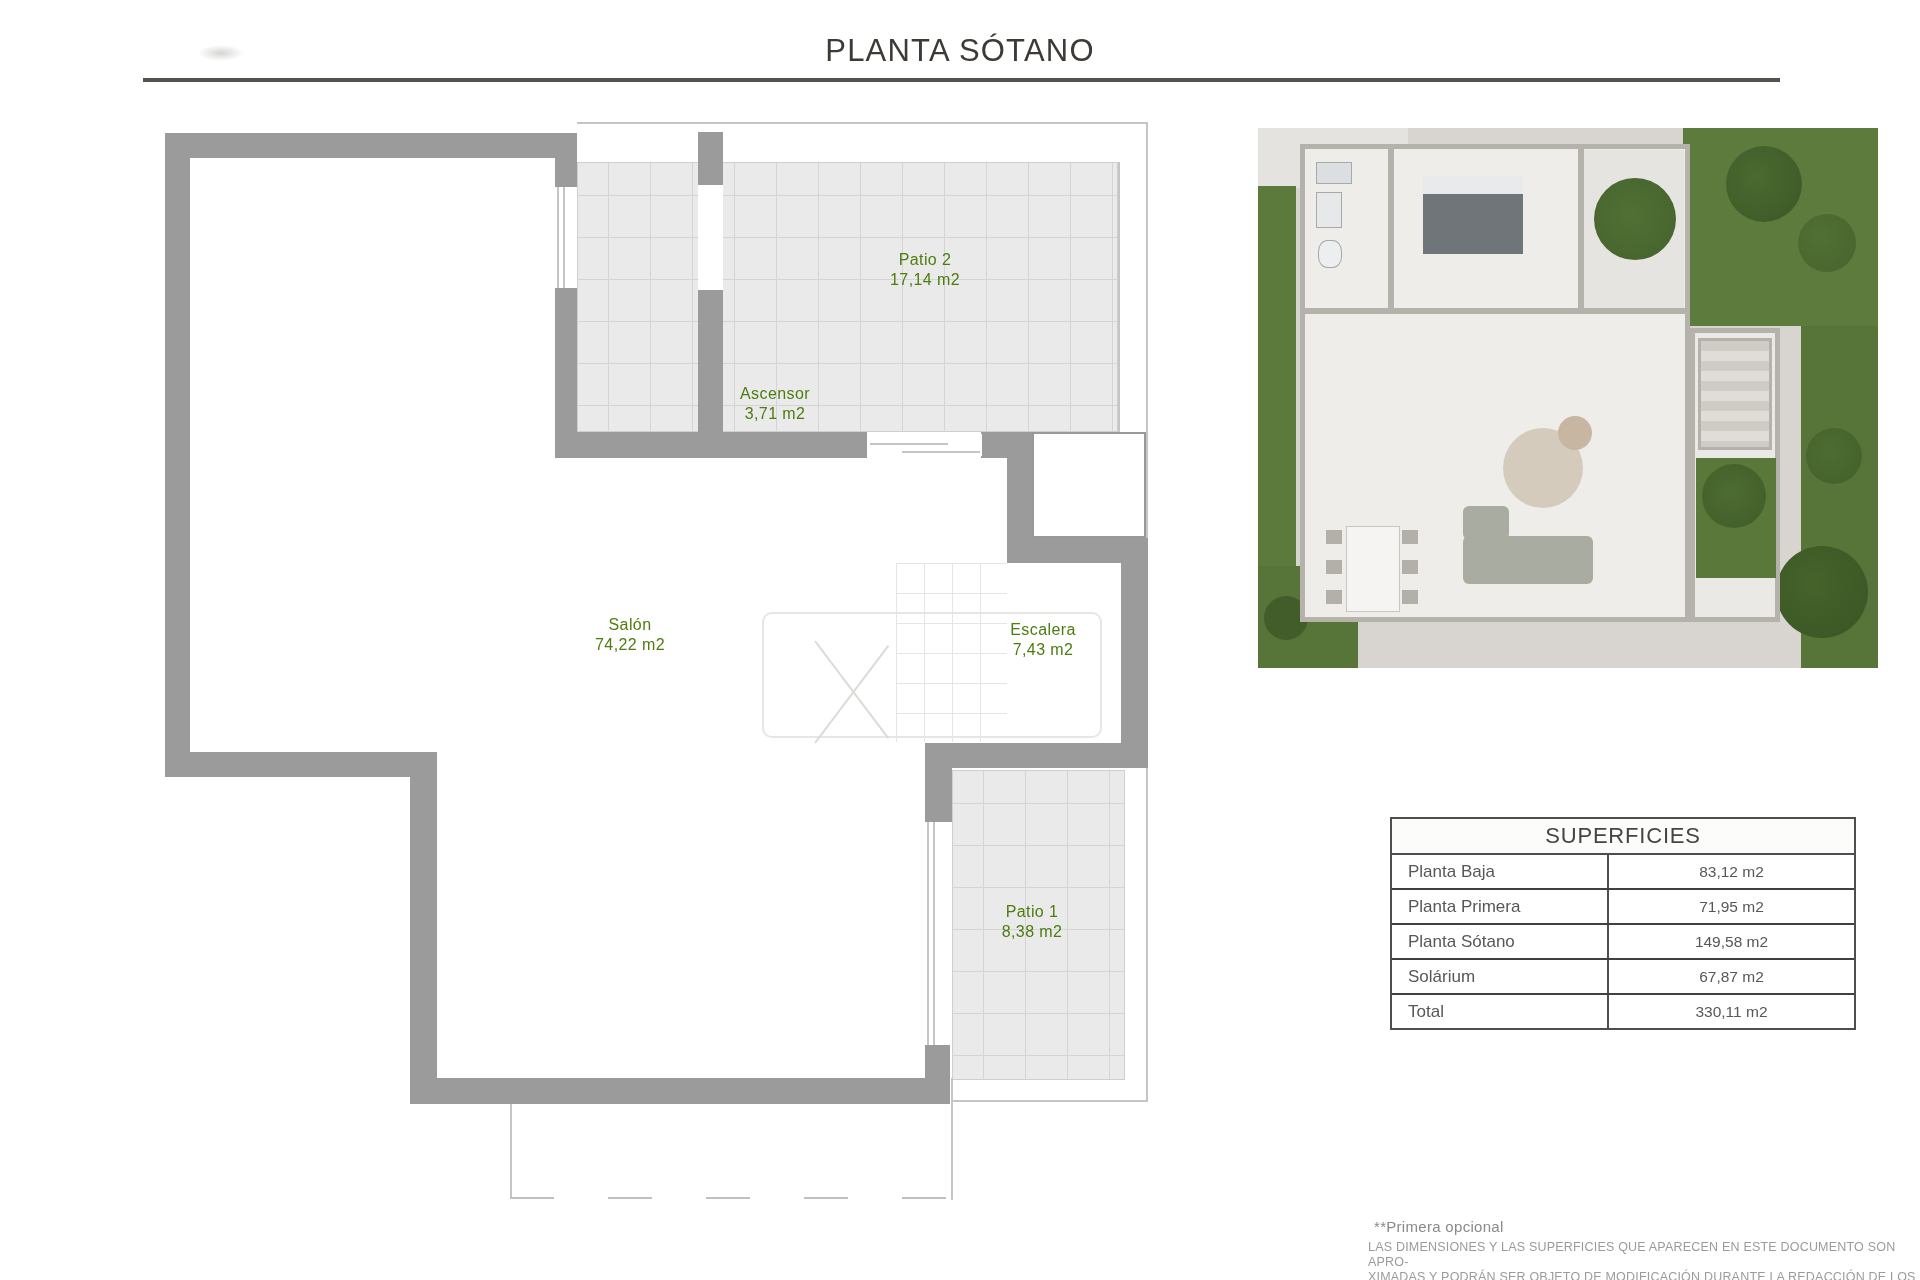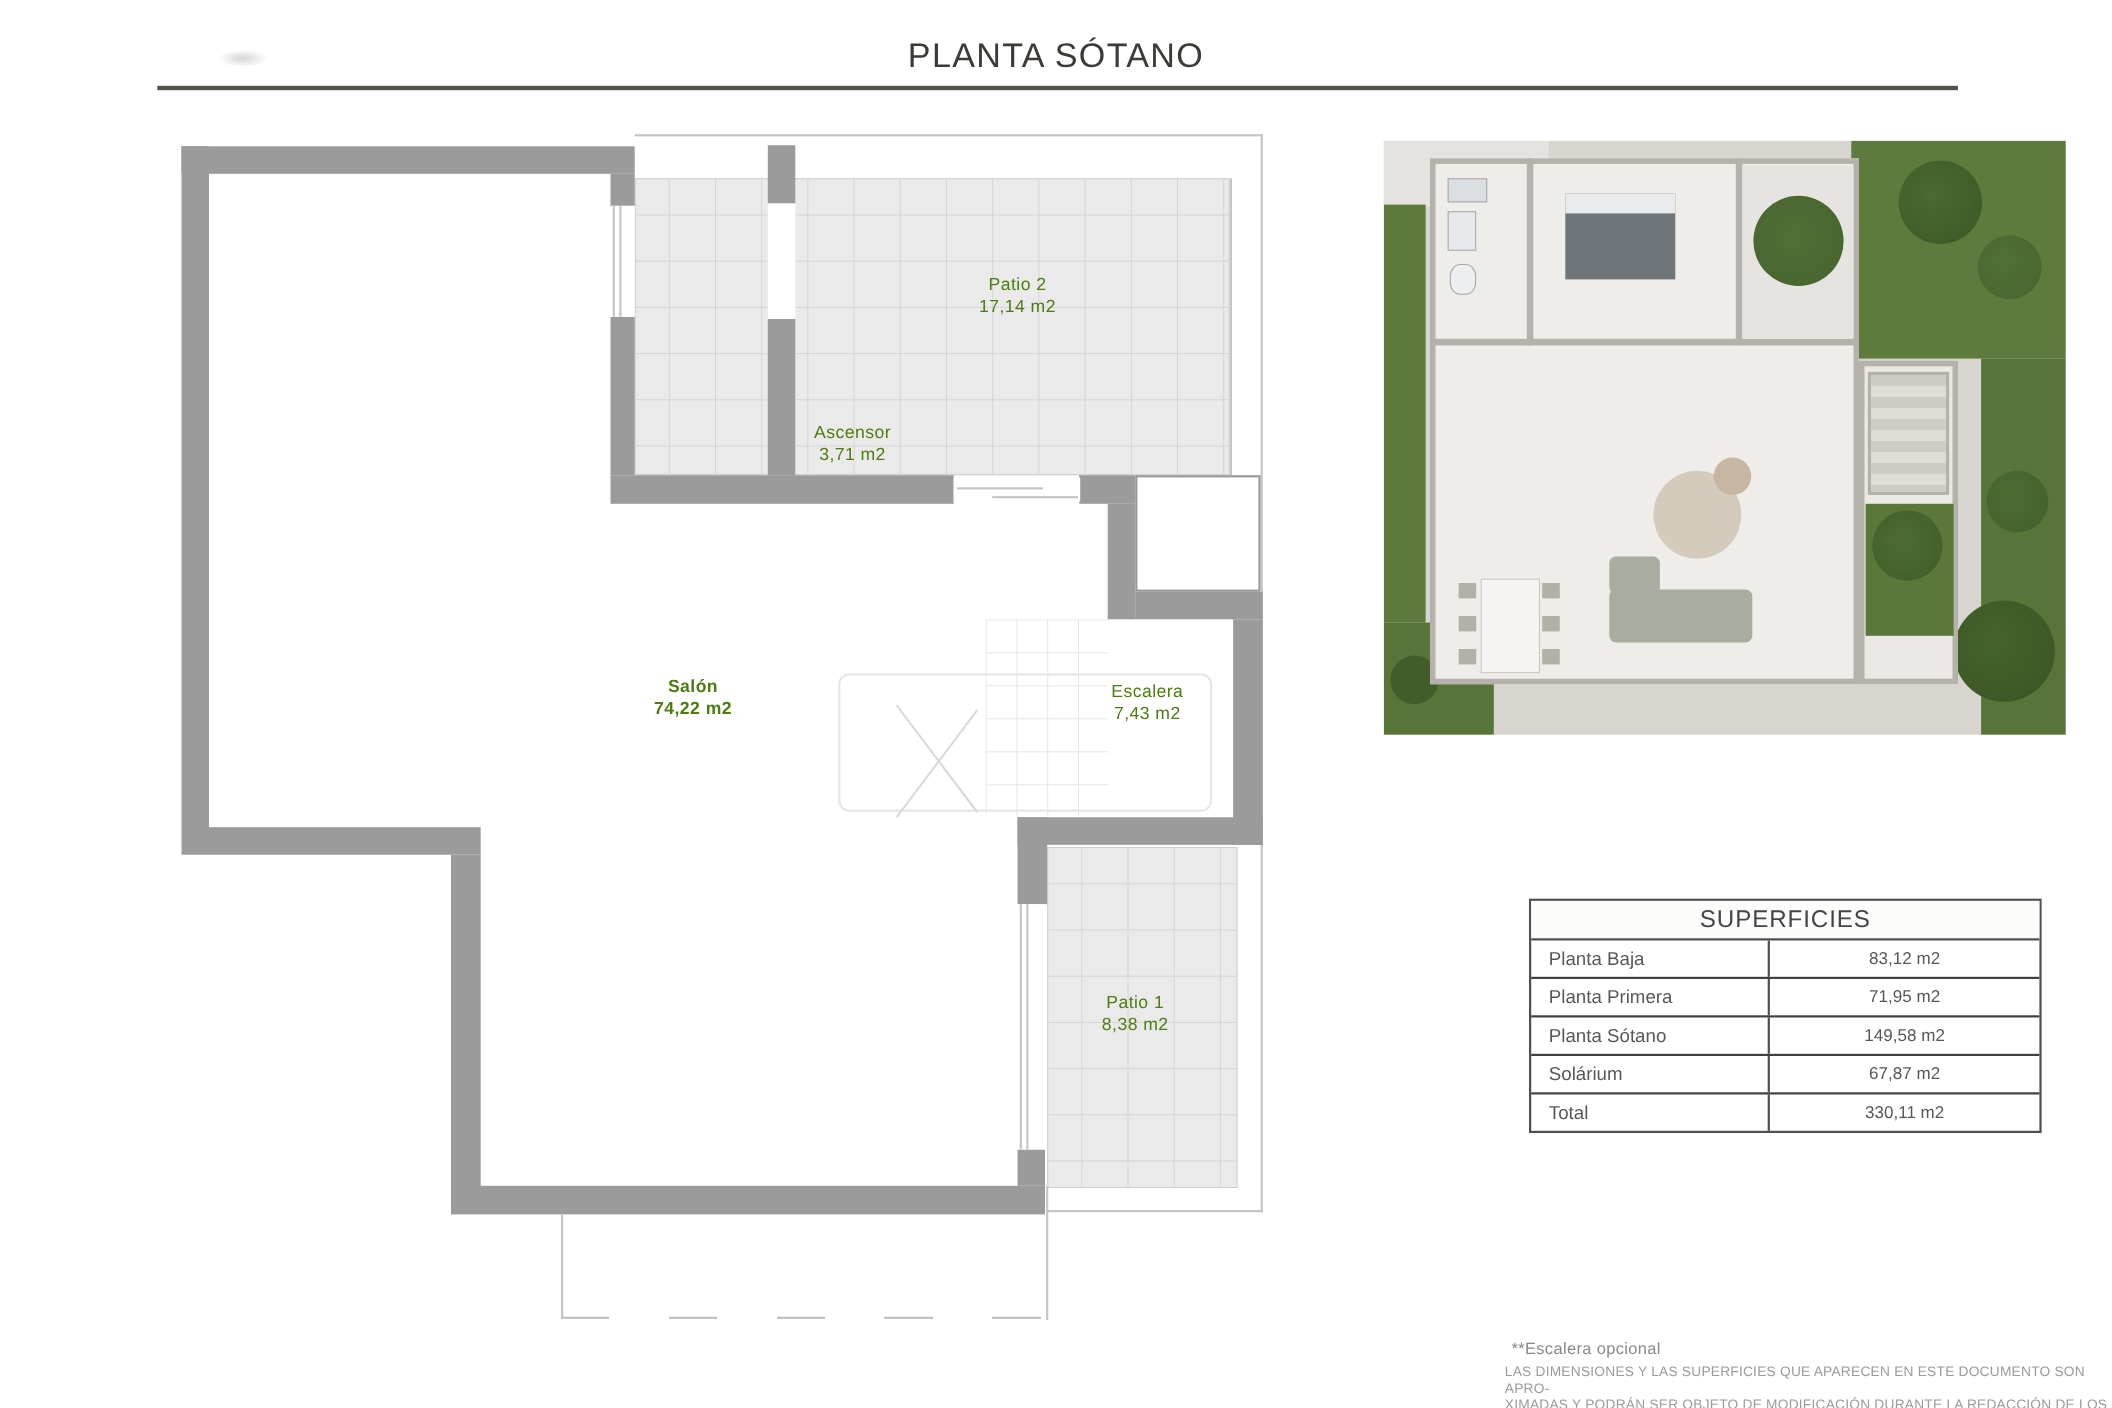--- a/index.html
+++ b/index.html
@@ -137,21 +137,21 @@
   <div class="dash-line" style="left:510px;top:1197px;width:443px;"></div>
 
   <div class="room-label" style="left:845px;top:250px;width:160px;">
     <div>Patio 2</div>
     <div>17,14 m2</div>
   </div>
   <div class="room-label" style="left:705px;top:384px;width:140px;">
     <div>Ascensor</div>
     <div>3,71 m2</div>
   </div>
-  <div class="room-label" style="left:550px;top:615px;width:160px;font-weight:bold;">
+  <div class="room-label" style="left:550px;top:615px;width:160px;">
     <div>Salón</div>
     <div>74,22 m2</div>
   </div>
   <div class="room-label" style="left:963px;top:620px;width:160px;">
     <div>Escalera</div>
     <div>7,43 m2</div>
   </div>
   <div class="room-label" style="left:952px;top:902px;width:160px;">
     <div>Patio 1</div>
     <div>8,38 m2</div>
@@ -223,19 +223,19 @@
     <div class="lbl">Solárium</div>
     <div class="val">67,87 m2</div>
   </div>
   <div class="sup-row">
     <div class="lbl">Total</div>
     <div class="val">330,11 m2</div>
   </div>
 </div>
 
 <div>
-  <div class="foot-note">**Escalera opcional</div>
+  <div class="foot-note">**Primera opcional</div>
   <div class="foot-disc">
     <div>LAS DIMENSIONES Y LAS SUPERFICIES QUE APARECEN EN ESTE DOCUMENTO SON APRO-</div>
     <div>XIMADAS Y PODRÁN SER OBJETO DE MODIFICACIÓN DURANTE LA REDACCIÓN DE LOS</div>
 
   </div>
 </div>
 
 </body></html>

